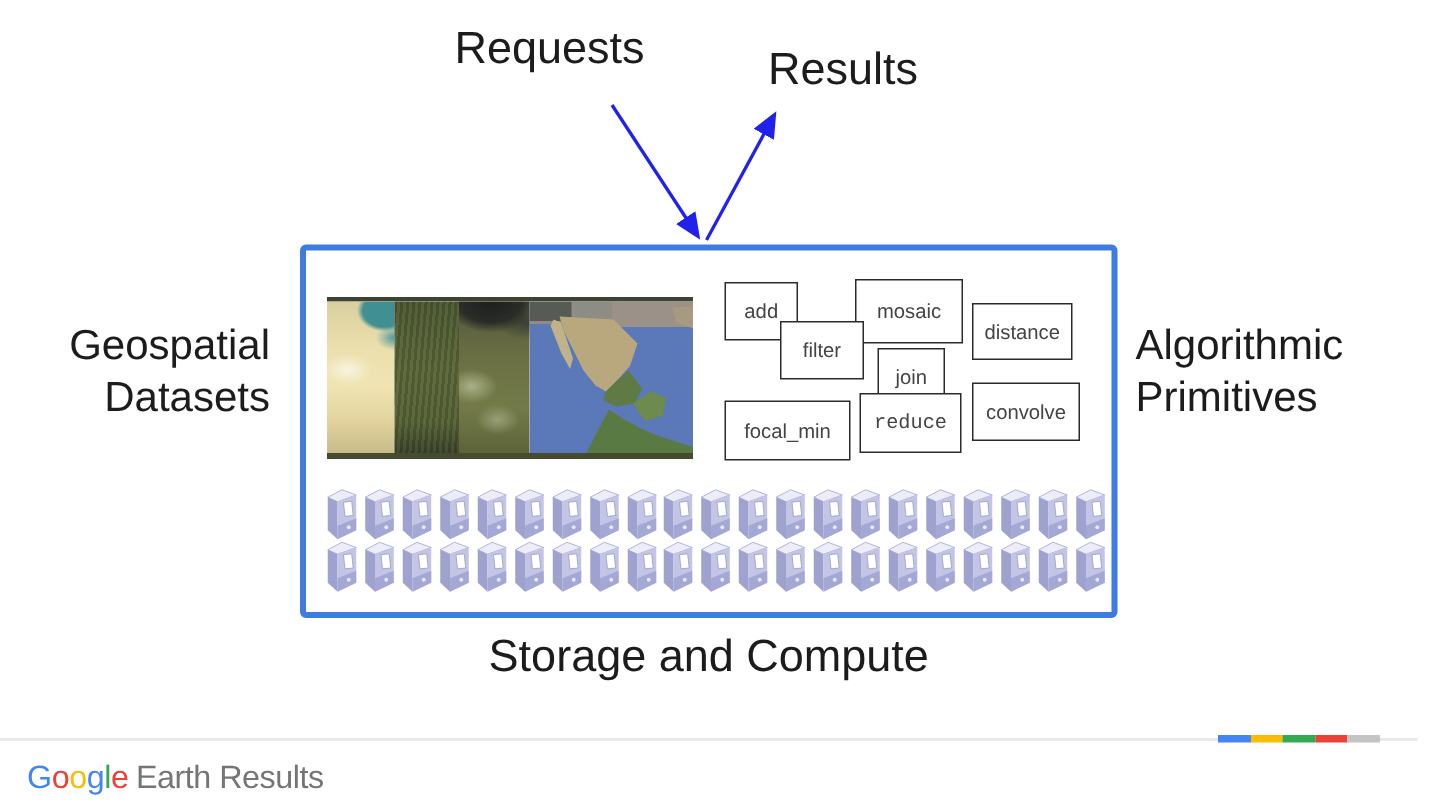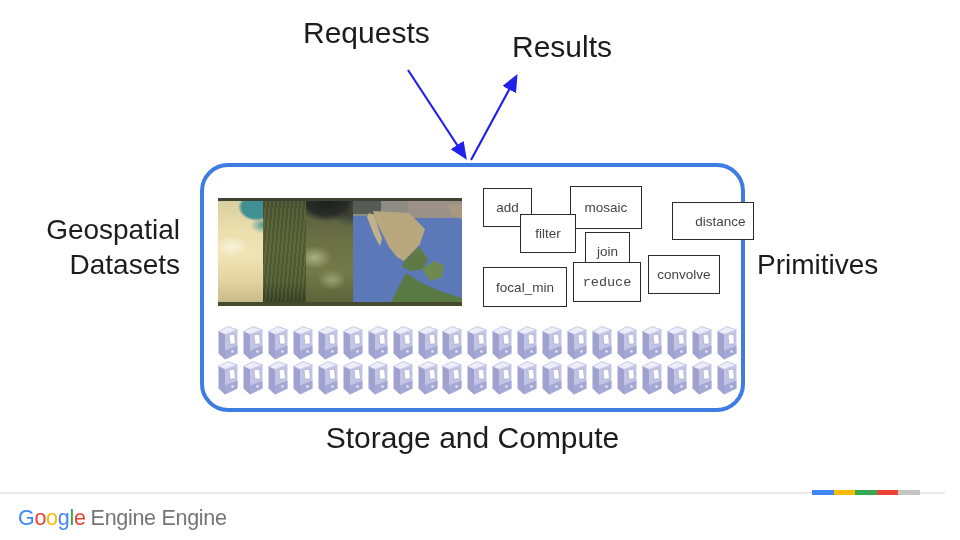--- a/index.html
+++ b/index.html
@@ -7,21 +7,21 @@
          font-family:"Liberation Sans",sans-serif;color:#1c1c1c;}
   .lbl{position:absolute;white-space:nowrap;}
   .requests{left:303px;top:16px;font-size:30px;}
   .results{left:512px;top:30px;font-size:30px;}
   .left-label{left:0;top:212px;width:180px;text-align:right;font-size:28px;line-height:35px;}
   .right-label{left:757px;top:212px;font-size:28px;line-height:35px;}
   .storage{left:200px;top:421px;width:545px;text-align:center;font-size:30px;}
   .arrows{position:absolute;left:0;top:0;pointer-events:none;}
 
   .frame{position:absolute;left:200px;top:163px;width:545px;height:249px;box-sizing:border-box;
-         border:4px solid #3D7CE0;border-radius:28px;background:#fff;}
+         border:4px solid #3D7CE0;border-radius:4px;background:#fff;}
 
   
   .satstrip{position:absolute;left:14px;top:31px;width:244px;height:108px;box-sizing:border-box;
             display:flex;border-top:3px solid #3e4230;border-bottom:4px solid #464b30;overflow:hidden;}
   .sat{height:100%;}
   .sat1{width:45px;background:
     radial-gradient(ellipse 26px 20px at 85% 6%, #3f8f93 0%, #3f8f93 55%, rgba(63,143,147,0) 70%),
     radial-gradient(ellipse 18px 12px at 100% 24%, #4f9a9a 0%, rgba(79,154,154,0) 70%),
     radial-gradient(ellipse 22px 14px at 30% 45%, #f8f3de 0%, rgba(248,243,222,0) 75%),
     linear-gradient(180deg,#d9cf9e 0%,#ecdfae 30%,#f0e4b4 55%,#e3d49f 78%,#c9bb8b 100%);}
@@ -39,21 +39,21 @@
   .srow{position:absolute;left:13px;width:521px;height:38px;display:flex;justify-content:space-between;}
   .srow1{top:157px;}
   .srow2{top:192px;}
   .server{width:22px;height:37px;display:inline-block;}
   .server svg{width:100%;height:100%;display:block;}
 
   .pbox{position:absolute;background:#fff;border:1px solid #2b2b2b;display:flex;align-items:center;
         justify-content:center;font-size:13.5px;color:#444;}
   .pbox-add{left:279px;top:21px;width:47px;height:37px;}
   .pbox-mosaic{left:366px;top:19px;width:70px;height:41px;}
-  .pbox-distance{left:468px;top:35px;width:65px;height:36px;padding-left:15px;}
+  .pbox-distance{left:444px;top:35px;width:65px;height:36px;}
   .pbox-filter{left:316px;top:47px;width:54px;height:37px;}
   .pbox-join{left:381px;top:65px;width:43px;height:36px;}
   .pbox-convolve{left:444px;top:88px;width:70px;height:37px;}
   .pbox-focal_min{left:279px;top:100px;width:82px;height:38px;}
   .pbox-reduce{left:369px;top:95px;width:66px;height:38px;font-family:Liberation Mono, monospace;}
 
   .footer-line{position:absolute;left:0;top:492px;width:945px;height:2px;background:#e9e9e9;}
   .footer-bars{position:absolute;left:812px;top:490px;height:5px;display:flex;}
   .footer-bars .bar{width:21.6px;height:5px;display:inline-block;}
 
@@ -74,21 +74,21 @@
     </defs>
     <line class="arrowline" x1="408" y1="70" x2="465" y2="157" stroke="#2121EC" stroke-width="2.2" marker-end="url(#ah)"></line>
     <line class="arrowline" x1="471" y1="160" x2="516" y2="77" stroke="#2121EC" stroke-width="2.2" marker-end="url(#ah)"></line>
   </svg>
 
   <div class="lbl requests">Requests</div>
   <div class="lbl results">Results</div>
 
   <div class="lbl left-label"><span>Geospatial</span><br><span>Datasets</span></div>
 
-  <div class="lbl right-label"><br><span>Primitives</span></div>
+  <div class="lbl right-label"><span>Algorithmic</span><br><span>Primitives</span></div>
 
   <div class="frame" id="frame" style="border-color: rgb(61, 124, 224);">
 
     <div class="satstrip">
       <div class="sat sat1"></div>
       <div class="sat sat2"></div>
       <div class="sat sat3"></div>
       <div class="sat sat4">
         <svg viewBox="0 0 109 101" width="109" height="101" preserveAspectRatio="none">
           <rect x="0" y="0" width="109" height="101" fill="#5b79b8"></rect>
@@ -547,16 +547,16 @@
   <div class="footer-line"></div>
   <div class="footer-bars" id="footerBars">
       <span class="bar" style="background: rgb(66, 133, 244);"></span>
       <span class="bar" style="background: rgb(251, 188, 5);"></span>
       <span class="bar" style="background: rgb(52, 168, 83);"></span>
       <span class="bar" style="background: rgb(234, 67, 53);"></span>
       <span class="bar" style="background: rgb(196, 196, 196);"></span>
     </div>
 
   <div class="logo">
-    <span class="gword" id="logoLetters"><span style="color: rgb(66, 133, 244);">G</span><span style="color: rgb(234, 67, 53);">o</span><span style="color: rgb(251, 188, 5);">o</span><span style="color: rgb(66, 133, 244);">g</span><span style="color: rgb(52, 168, 83);">l</span><span style="color: rgb(234, 67, 53);">e</span></span><span class="product">Engine Engine</span>
+    <span class="gword" id="logoLetters"><span style="color: rgb(66, 133, 244);">G</span><span style="color: rgb(234, 67, 53);">o</span><span style="color: rgb(251, 188, 5);">o</span><span style="color: rgb(66, 133, 244);">g</span><span style="color: rgb(52, 168, 83);">l</span><span style="color: rgb(234, 67, 53);">e</span></span><span class="product">Earth Results</span>
   </div>
 
 </div>
 
 </body></html>

